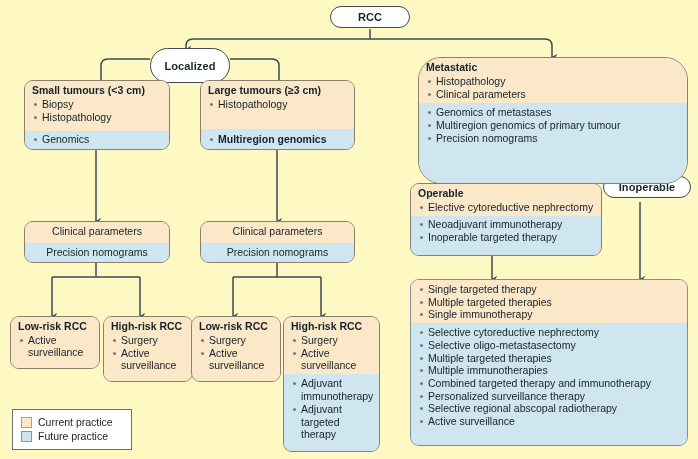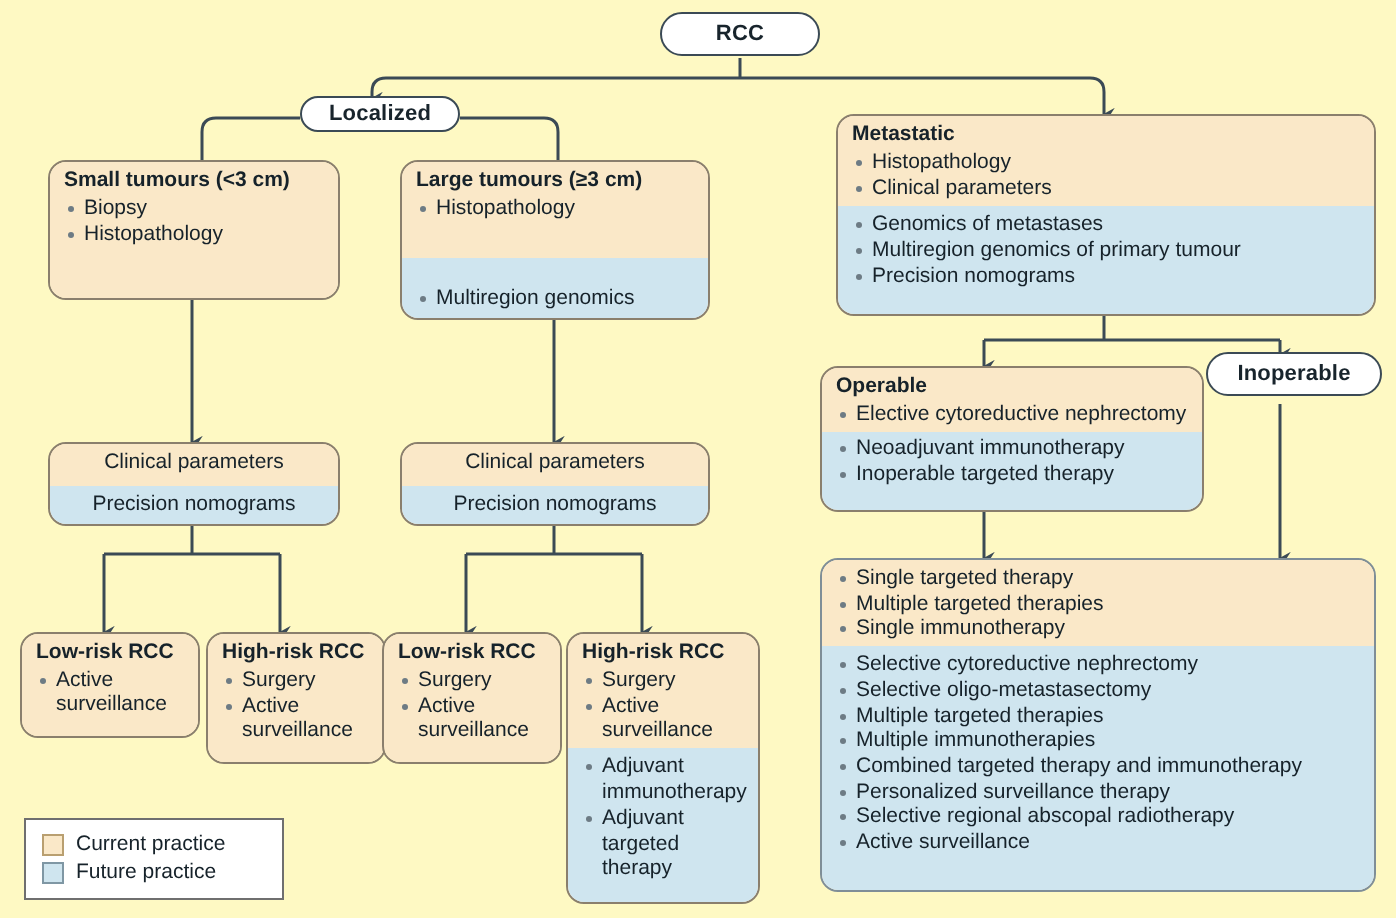--- a/index.html
+++ b/index.html
@@ -172,53 +172,58 @@
       <path d="M492,256 L492,279" marker-end="url(#ar)"></path>
 
       <path d="M640,202 L640,279" marker-end="url(#ar)"></path>
     </g>
   </svg>
 
   <div class="pill" style="left:330px; top:6px; width:80px; height:22px;">
     <span>RCC</span>
   </div>
 
-  <div class="pill" style="left:150px; top:48px; width:80px; height:18px;">
+  <div class="pill" style="left:150px; top:48px; width:80px; height:35px;">
     <span>Localized</span>
   </div>
 
   <div class="pill" style="left:603px; top:176px; width:88px; height:22px;">
     <span>Inoperable</span>
   </div>
 
   <div class="box" style="left:24px; top:80px; width:146px; height:70px;">
     <div class="seg cream grow">
       <div class="hdr">Small tumours (&lt;3 cm)</div>
       <ul class="bul">
         <li>Biopsy</li>
         <li>Histopathology</li>
       </ul>
     </div>
-  </div>
-
-  <div class="box" style="left:200px; top:80px; width:155px; height:80px;justify-content:flex-end;">
+    <div class="seg blue" style="padding-top:2px;padding-bottom:3px;">
+      <ul class="bul">
+        <li>Genomics</li>
+      </ul>
+    </div>
+  </div>
+
+  <div class="box" style="left:200px; top:80px; width:155px; height:70px;justify-content:flex-end;">
     <div class="seg cream grow">
       <div class="hdr">Large tumours (≥3 cm)</div>
       <ul class="bul">
         <li>Histopathology</li>
       </ul>
     </div>
-    <div class="seg blue" style="padding-top:14px;padding-bottom:3px;">
+    <div class="seg blue" style="padding-top:4px;padding-bottom:3px;font-weight:bold;">
       <ul class="bul">
         <li>Multiregion genomics</li>
       </ul>
     </div>
   </div>
 
-  <div class="box" style="left:418px; top:57px; width:270px; height:101px;">
+  <div class="box" style="left:418px; top:57px; width:270px; height:127px;border-radius:23px;">
     <div class="seg cream" style="padding-bottom:2px;">
       <div class="hdr">Metastatic</div>
       <ul class="bul">
         <li>Histopathology</li>
         <li>Clinical parameters</li>
       </ul>
     </div>
     <div class="seg blue grow" style="padding-top:3px;">
       <ul class="bul">
         <li>Genomics of metastases</li>
@@ -313,21 +318,21 @@
         <li>Multiple targeted therapies</li>
         <li>Multiple immunotherapies</li>
         <li>Combined targeted therapy and immunotherapy</li>
         <li>Personalized surveillance therapy</li>
         <li>Selective regional abscopal radiotherapy</li>
         <li>Active surveillance</li>
       </ul>
     </div>
   </div>
 
-  <div id="legend" style="left:12px; top:409px; width:130px; height:41px;">
+  <div id="legend" style="left:12px; top:409px; width:120px; height:41px;">
     <div class="legend-row">
       <span class="swatch cream"></span>
       <span>Current practice</span>
     </div>
     <div class="legend-row">
       <span class="swatch blue"></span>
       <span>Future practice</span>
     </div>
   </div>
 

